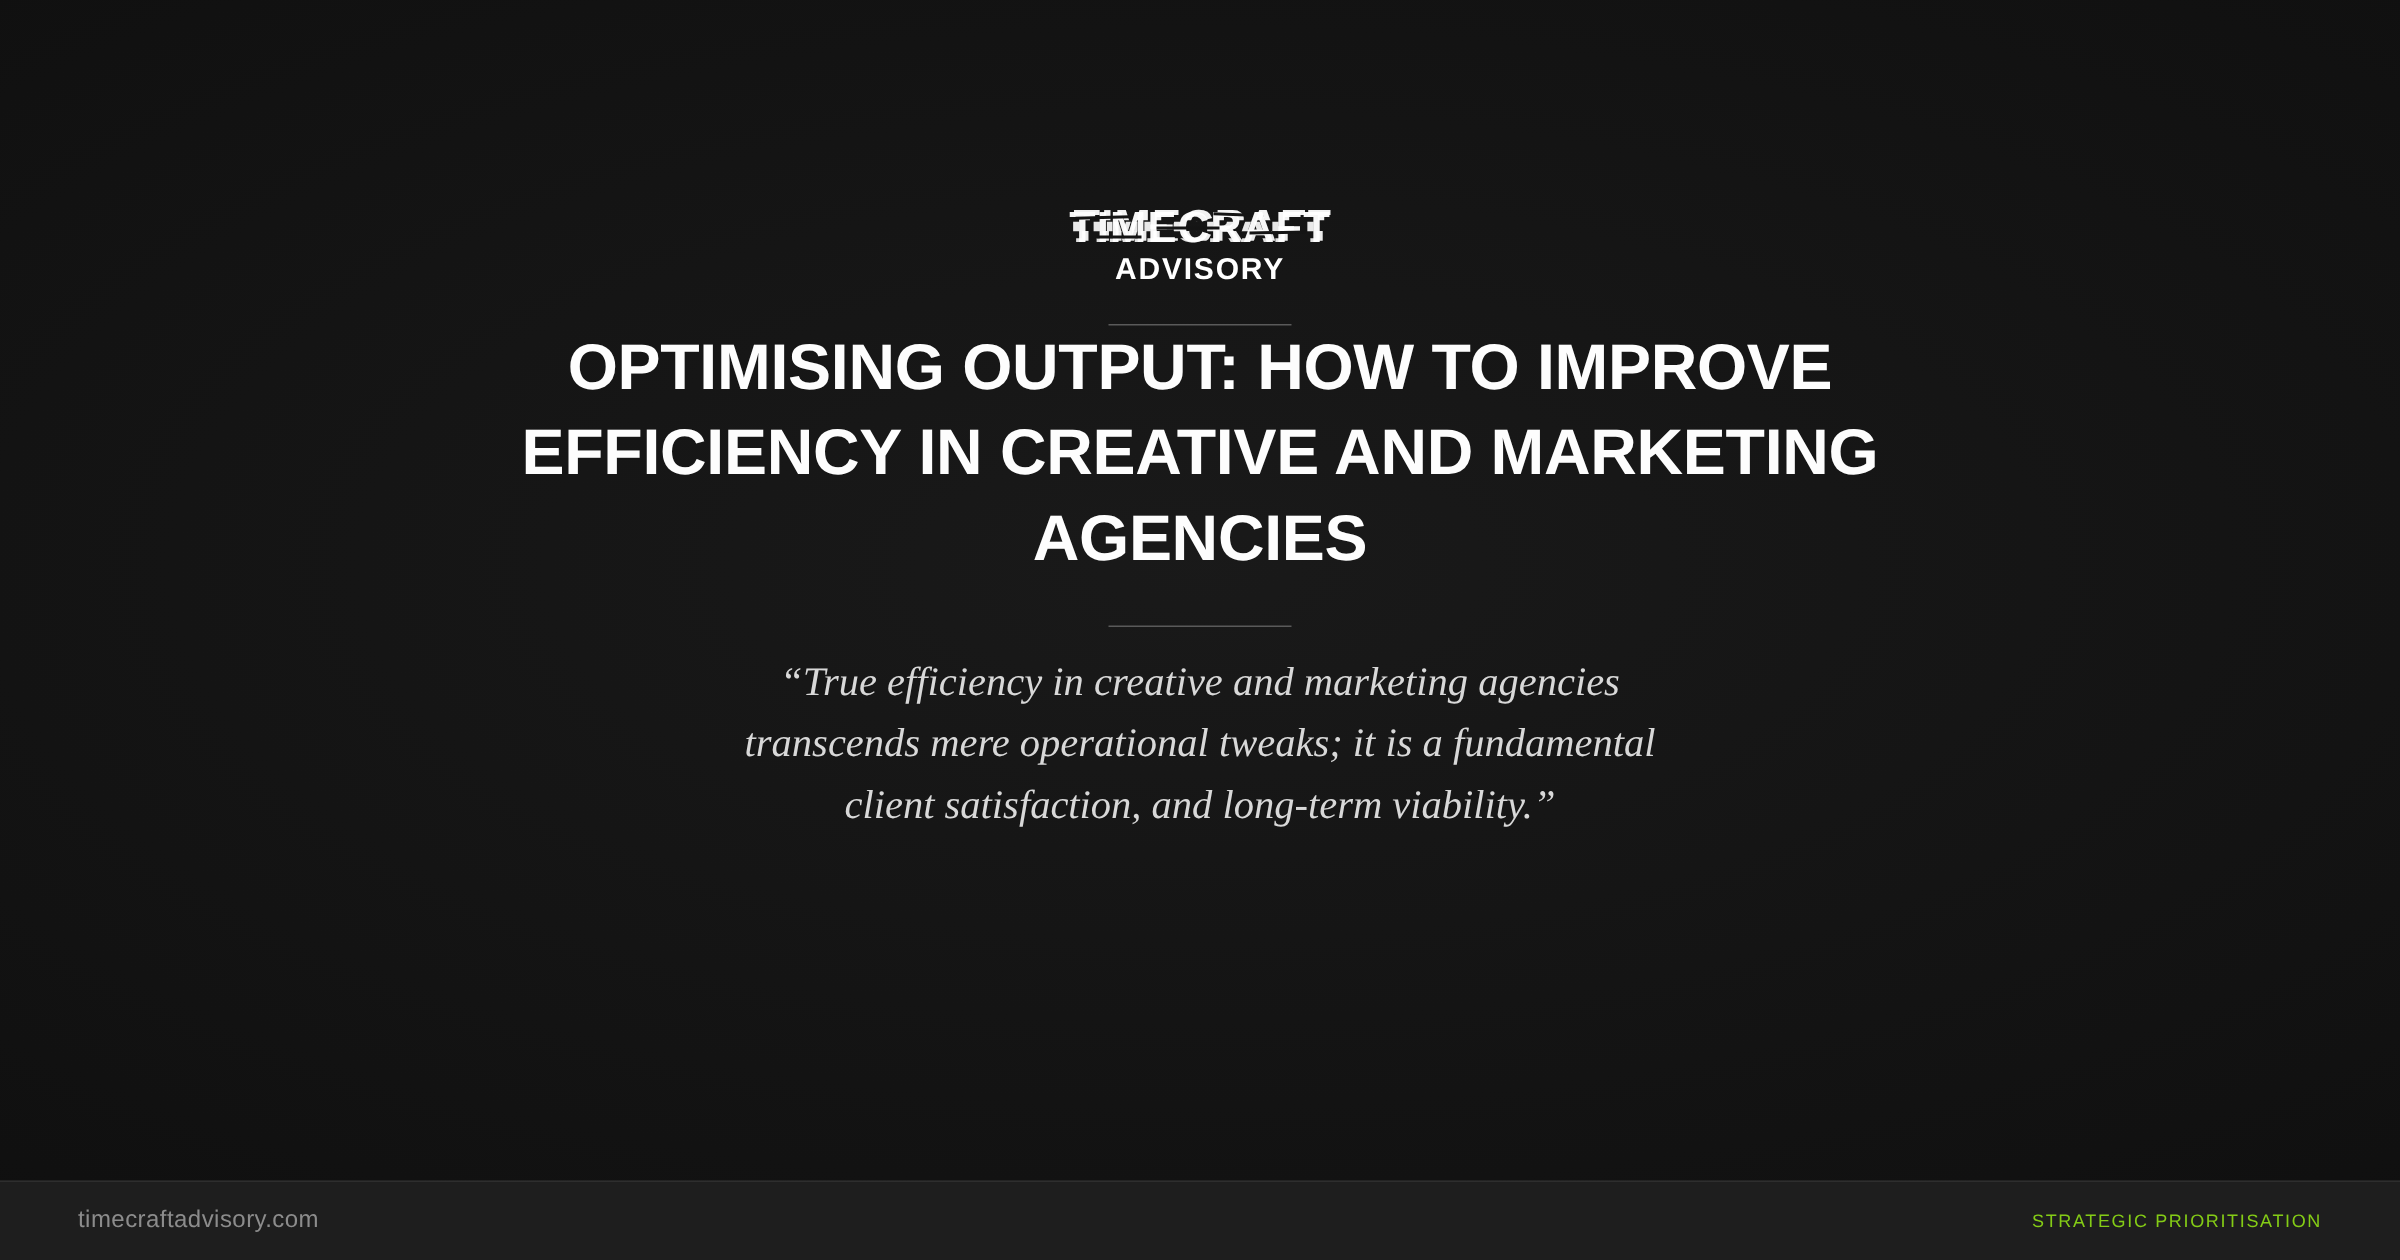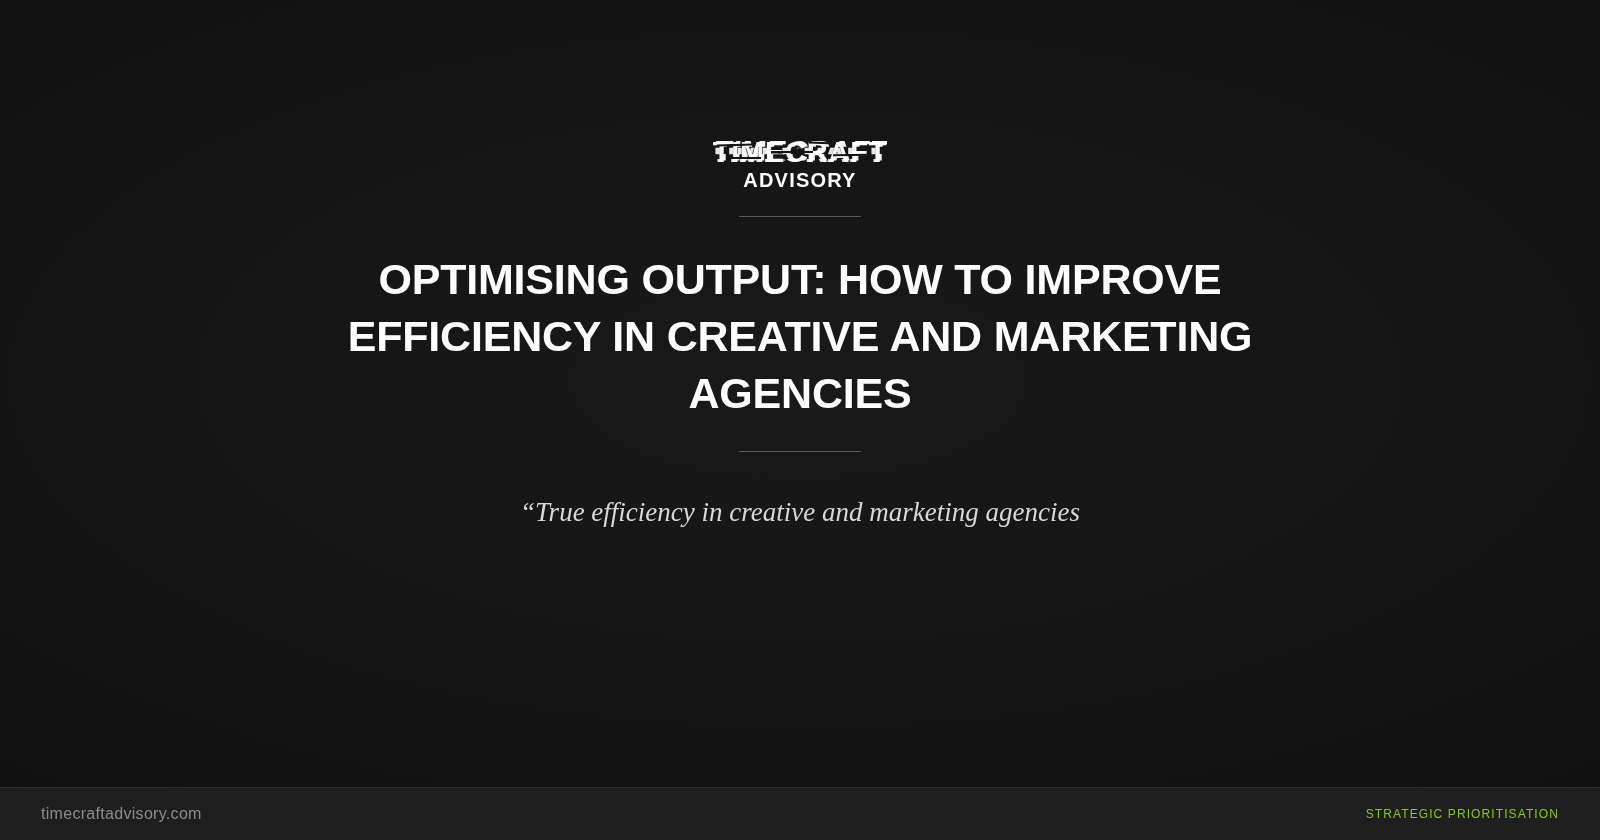--- a/index.html
+++ b/index.html
@@ -118,35 +118,34 @@
   .divider {
     width:122px;
     height:1px;
     background:#5a5a5a;
   }
   .divider-top   { margin-top:26px; }
   .divider-mid   { margin-top:28px; }
 
   
   .headline {
-    margin-top:34px;
     width:960px;
     text-align:center;
     font-family:"Liberation Sans", sans-serif;
     font-weight:bold;
     font-size:43px;
     line-height:1.33;
     letter-spacing:-0.2px;
     color:#fdfdfd;
     text-transform:uppercase;
   }
 
   
   .quote {
-    margin-top:40px;
+    margin-top:16px;
     width:760px;
     text-align:center;
     font-family:"Liberation Serif", serif;
     font-style:italic;
     font-weight:normal;
     font-size:27px;
     line-height:1.52;
     color:#d8d8d8;
   }
   .quote .qline { display:block; }
@@ -154,21 +153,21 @@
   
   .footer {
     position:relative;
     z-index:2;
     flex:0 0 53px;
     background:#1e1e1e;
     border-top:1px solid #2e2e2e;
     display:flex;
     align-items:center;
     justify-content:space-between;
-    padding:0 41px;
+    padding:0 52px;
     gap:44px;
   }
   .footer-left {
     font-family:"Liberation Sans", sans-serif;
     font-size:16px;
     letter-spacing:0.3px;
     color:#8c8c8c;
   }
   .footer-right {
     font-family:"Liberation Sans", sans-serif;
@@ -209,20 +208,22 @@
     <h1 class="headline">
       <span>OPTIMISING OUTPUT: HOW TO IMPROVE</span>
       <span>EFFICIENCY IN CREATIVE AND MARKETING</span>
       <span>AGENCIES</span>
     </h1>
 
     <div class="divider divider-mid"></div>
 
     <blockquote class="quote">
       <span class="qline">“True efficiency in creative and marketing agencies</span>
+      <span class="qline">transcends mere operational tweaks; it is a fundamental</span>
+      <span class="qline">client satisfaction, and long-term viability.”</span>
     </blockquote>
 
   </div>
 
   <div class="footer">
     <span class="footer-left">timecraftadvisory.com</span>
     <span class="footer-right">STRATEGIC PRIORITISATION</span>
   </div>
 
 </div>

